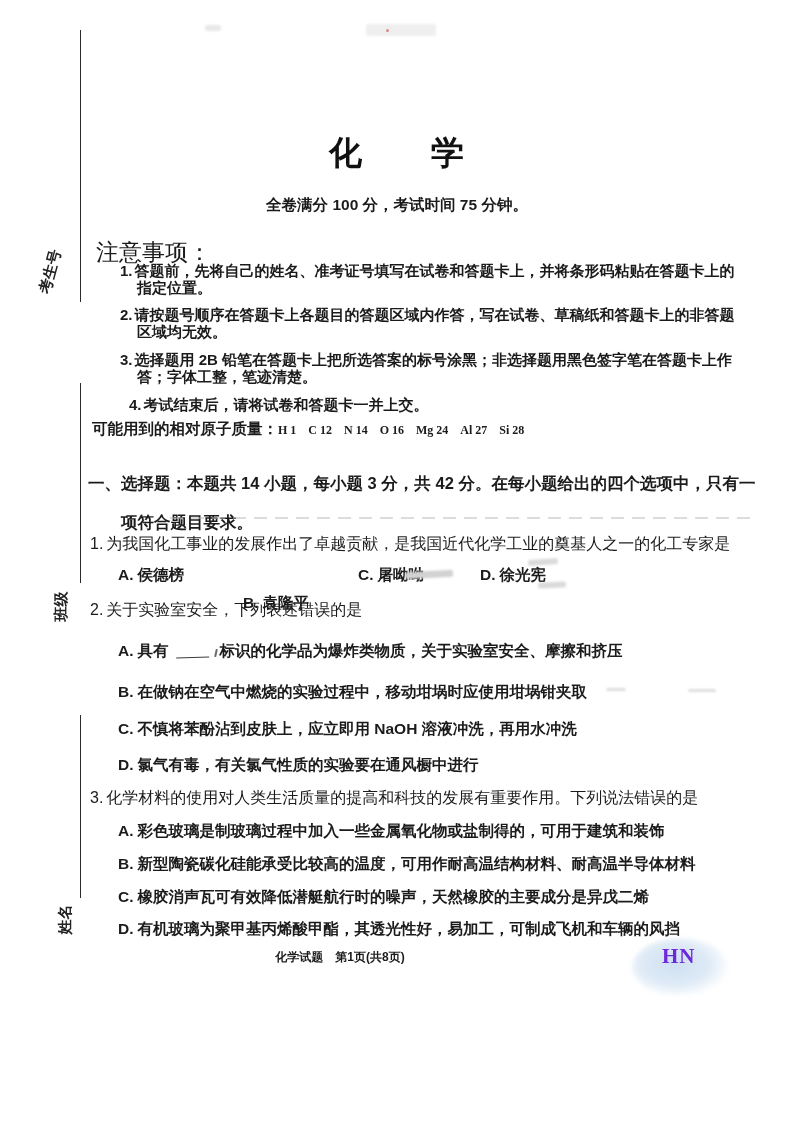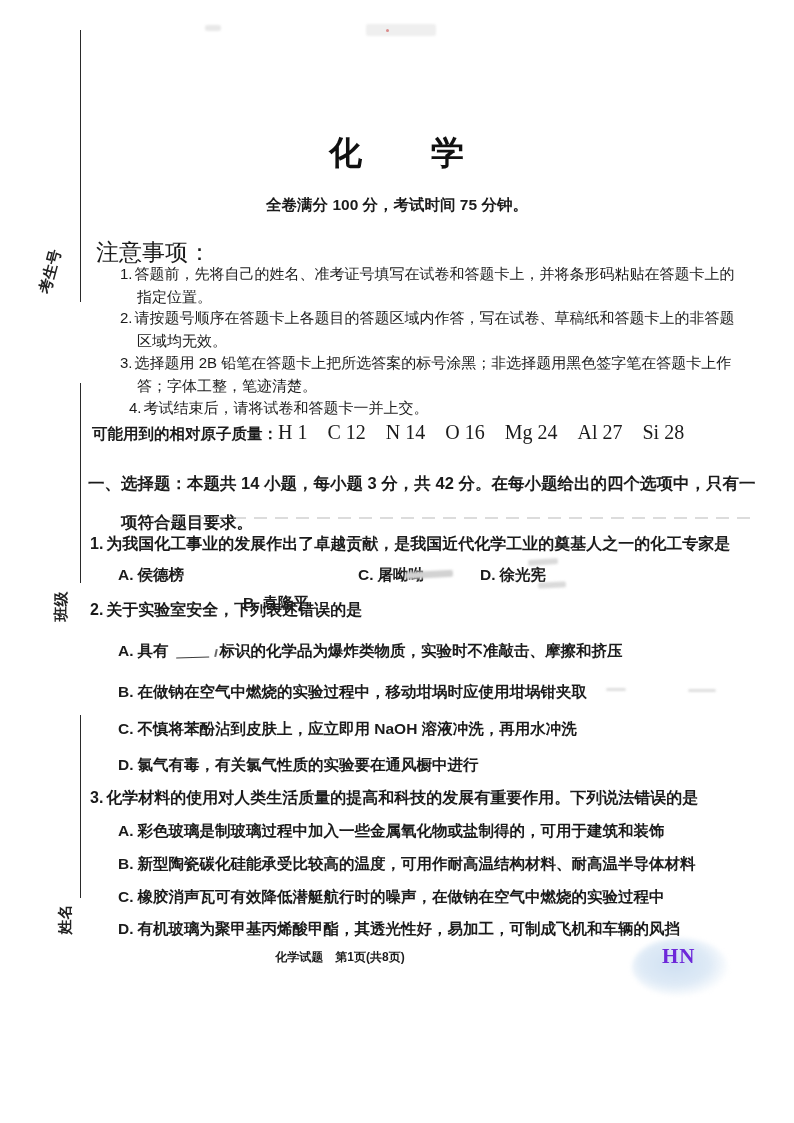--- a/index.html
+++ b/index.html
@@ -28,38 +28,38 @@
   }
   .subtitle{
     position:absolute;left:77px;top:195px;width:640px;
     text-align:center;font-size:15.5px;font-weight:600;
   }
 
   
   .notice-title{position:absolute;left:96px;top:237px;font-size:23px;font-weight:400;}
   .notice-item{
     position:absolute;left:120px;width:600px;
-    font-size:15px;line-height:23px;font-weight:400;
+    font-size:15px;line-height:17px;font-weight:700;
     padding-left:17px;text-indent:-17px;
   }
   .notice-item .num{margin-right:2px;}
   .atomic{position:absolute;left:92px;top:419px;font-size:15.5px;white-space:nowrap;}
   .atomic .lbl{font-weight:700;}
-  .atomic .vals{font-family:"Liberation Serif","DejaVu Serif",serif;font-size:20px;font-weight:400;white-space:pre;}
+  .atomic .vals{font-family:"Liberation Serif","DejaVu Serif",serif;font-size:12px;font-weight:700;white-space:pre;}
 
   
   .section-heading{
     position:absolute;left:88px;top:464px;width:648px;
     font-size:16.5px;font-weight:700;line-height:39px;
     padding-left:33px;text-indent:-33px;
   }
 
   
   .stem{
-    position:absolute;left:90px;font-size:16px;font-weight:700;white-space:nowrap;
+    position:absolute;left:90px;font-size:16px;font-weight:400;white-space:nowrap;
   }
   .stem .qnum{margin-right:3px;}
   .opt-row{position:absolute;left:0;top:0;width:794px;height:24px;}
   .opt-inline{position:absolute;font-size:15.5px;font-weight:600;white-space:nowrap;}
   .opt-line{
     position:absolute;left:118px;font-size:15.5px;font-weight:600;white-space:nowrap;
   }
   .opt-label{margin-right:4px;}
   .answer-blank{
     display:inline-block;width:33px;height:13px;
@@ -151,21 +151,21 @@
     </span>
     <span class="opt-inline" style="left:480px;">
       <span class="opt-label">D.</span><span>徐光宪</span>
     </span>
   </div>
 
   <div class="stem" style="top:600px;">
     <span class="qnum">2.</span><span>关于实验室安全，下列表述错误的是</span>
   </div>
   <div class="opt-line" style="top:641px;">
-    <span class="opt-label">A.</span><span>具有</span><span class="answer-blank"></span><span class="tick-mark"></span><span>标识的化学品为爆炸类物质，实验时不准敲击、摩擦和挤压</span>
+    <span class="opt-label">A.</span><span>具有</span><span class="answer-blank"></span><span class="tick-mark"></span><span>标识的化学品为爆炸类物质，关于实验室安全、摩擦和挤压</span>
   </div>
   <div class="opt-line" style="top:682px;">
     <span class="opt-label">B.</span><span>在做钠在空气中燃烧的实验过程中，移动坩埚时应使用坩埚钳夹取</span>
   </div>
   <div class="opt-line" style="top:719px;">
     <span class="opt-label">C.</span><span>不慎将苯酚沾到皮肤上，应立即用 NaOH 溶液冲洗，再用水冲洗</span>
   </div>
   <div class="opt-line" style="top:755px;">
     <span class="opt-label">D.</span><span>氯气有毒，有关氯气性质的实验要在通风橱中进行</span>
   </div>
@@ -173,21 +173,21 @@
   <div class="stem" style="top:788px;">
     <span class="qnum">3.</span><span>化学材料的使用对人类生活质量的提高和科技的发展有重要作用。下列说法错误的是</span>
   </div>
   <div class="opt-line" style="top:821px;">
     <span class="opt-label">A.</span><span>彩色玻璃是制玻璃过程中加入一些金属氧化物或盐制得的，可用于建筑和装饰</span>
   </div>
   <div class="opt-line" style="top:854px;">
     <span class="opt-label">B.</span><span>新型陶瓷碳化硅能承受比较高的温度，可用作耐高温结构材料、耐高温半导体材料</span>
   </div>
   <div class="opt-line" style="top:887px;">
-    <span class="opt-label">C.</span><span>橡胶消声瓦可有效降低潜艇航行时的噪声，在做钠在空气中燃烧的实验过程中</span>
+    <span class="opt-label">C.</span><span>橡胶消声瓦可有效降低潜艇航行时的噪声，天然橡胶的主要成分是异戊二烯</span>
   </div>
   <div class="opt-line" style="top:919px;">
     <span class="opt-label">D.</span><span>有机玻璃为聚甲基丙烯酸甲酯，其透光性好，易加工，可制成飞机和车辆的风挡</span>
   </div>
 
   <div class="footer">
     <span class="doc">化学试题</span><span>第1页(共8页)</span>
   </div>
 
   <div class="artifact blob"></div>

